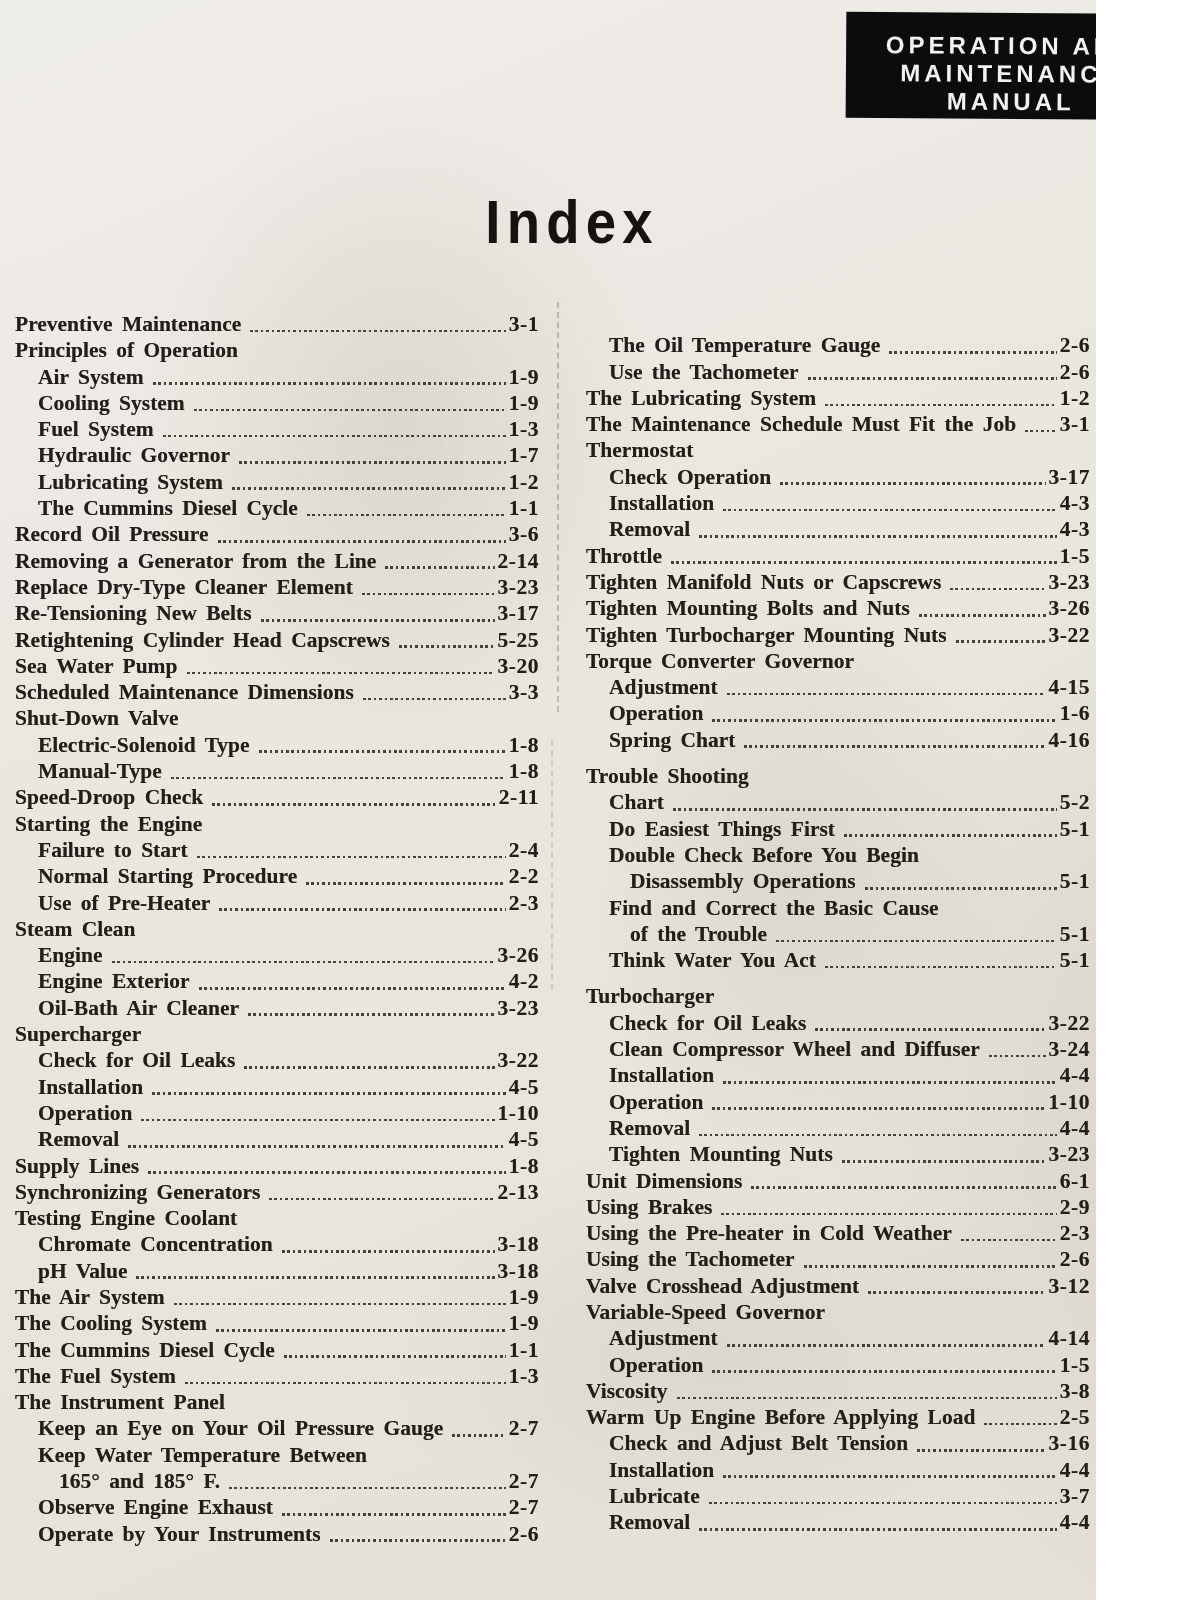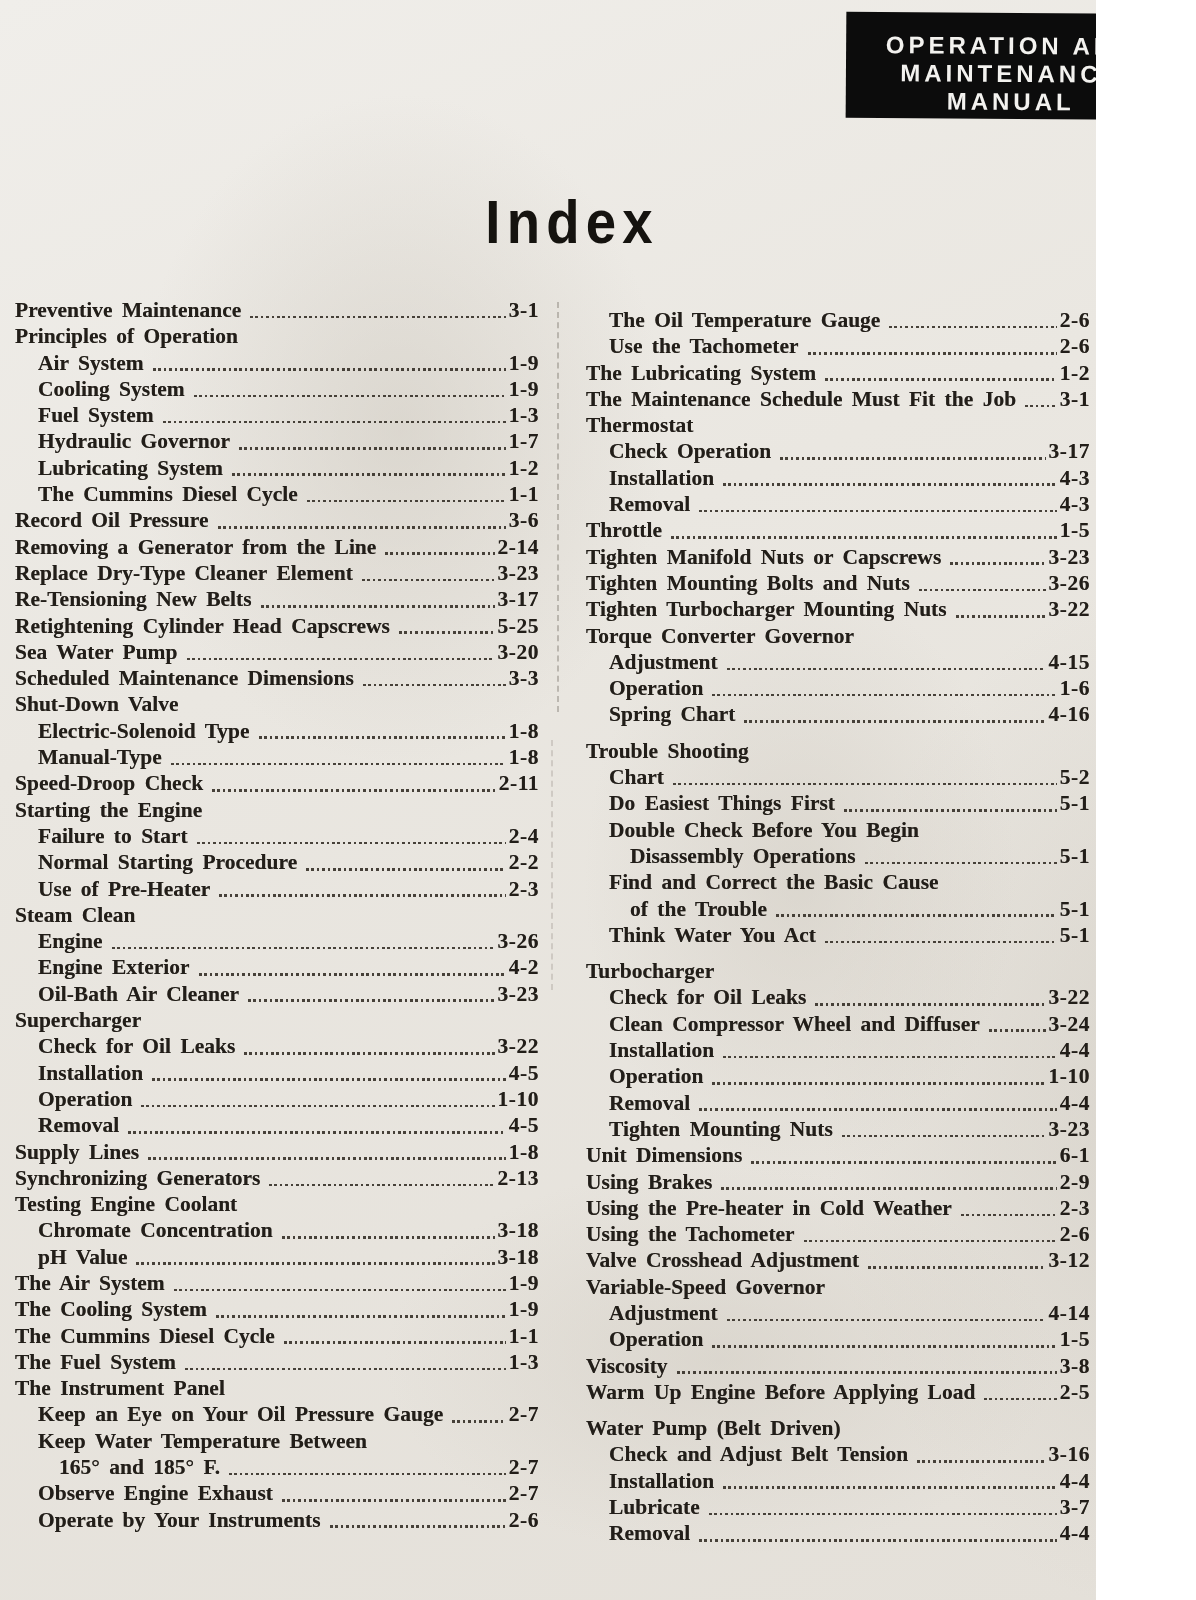--- a/index.html
+++ b/index.html
@@ -40,22 +40,23 @@
     position:absolute; left:557px; top:302px; height:410px; width:0;
     border-left:2px dashed rgba(112,106,95,0.5);
     opacity:0.75;
   }
   .crease2 {
     position:absolute; left:551px; top:740px; height:250px; width:0;
     border-left:2px dashed rgba(112,106,95,0.22);
   }
   
   .columns {
-    position:absolute; top:298px; left:15px;
+    position:absolute; top:312px; left:15px;
     display:flex;
+    align-items:center;
   }
   .col { width:524px; }
   .col.right { width:504px; margin-left:47px; margin-top:10px; }
   .row {
     display:flex; align-items:baseline;
     height:26.3px; font-size:21.5px; font-weight:bold;
     white-space:nowrap; word-spacing:4px;
     text-shadow:0 0 0.5px rgba(40,35,28,0.55);
   }
   .row.gap { margin-top:10px; }
@@ -497,23 +498,20 @@
         <div class="row indent-0">
           <span class="label">Viscosity</span>
           <span class="leader"></span>
           <span class="pagenum">3-8</span>
         </div>
         <div class="row indent-0">
           <span class="label">Warm Up Engine Before Applying Load</span>
           <span class="leader"></span>
           <span class="pagenum">2-5</span>
         </div>
-        <div class="row indent-0 gap">
-          <span class="label">Water Pump (Belt Driven)</span>
-        </div>
         <div class="row indent-1">
           <span class="label">Check and Adjust Belt Tension</span>
           <span class="leader"></span>
           <span class="pagenum">3-16</span>
         </div>
         <div class="row indent-1">
           <span class="label">Installation</span>
           <span class="leader"></span>
           <span class="pagenum">4-4</span>
         </div>

